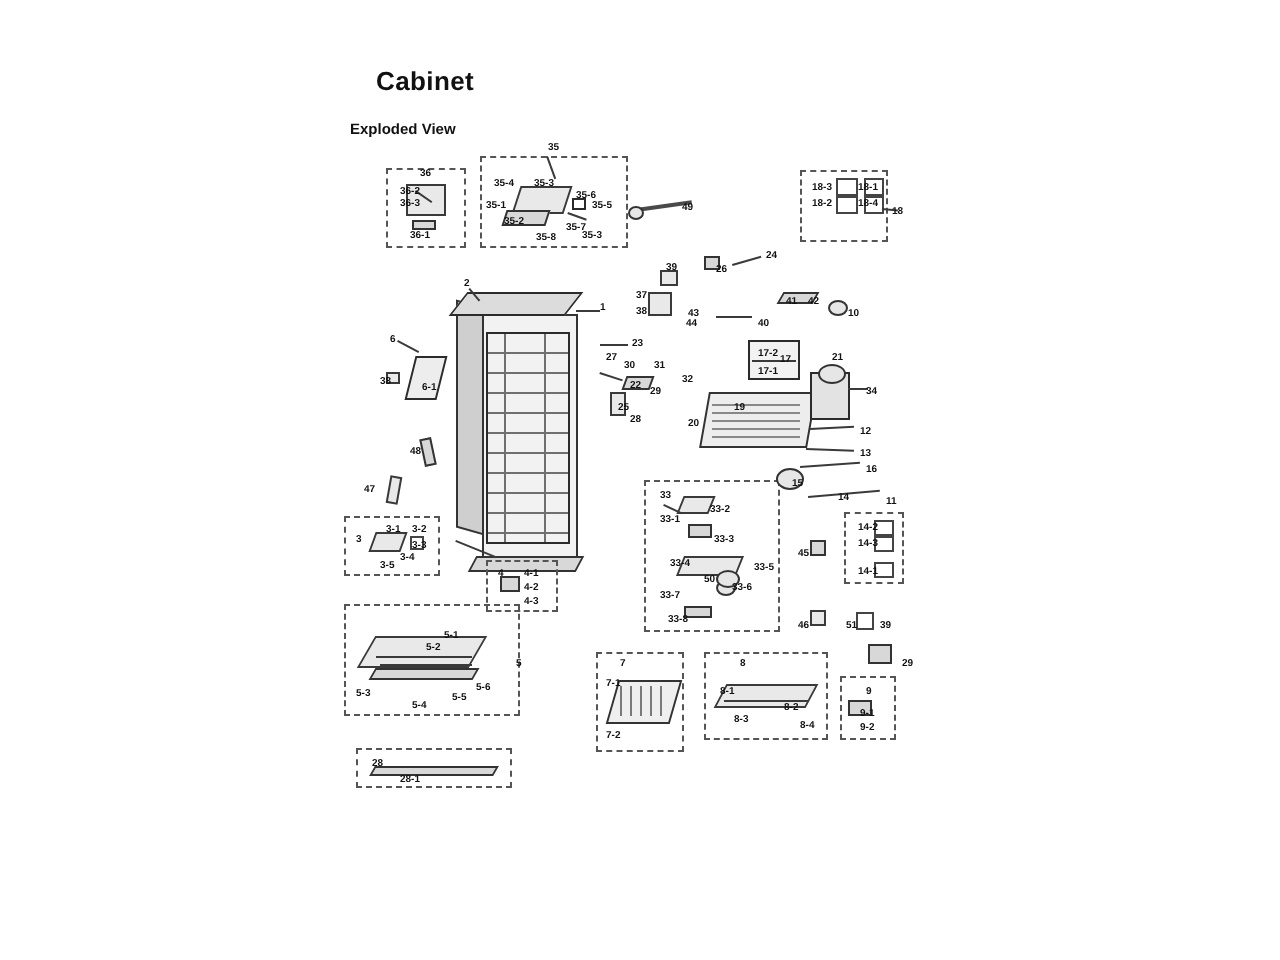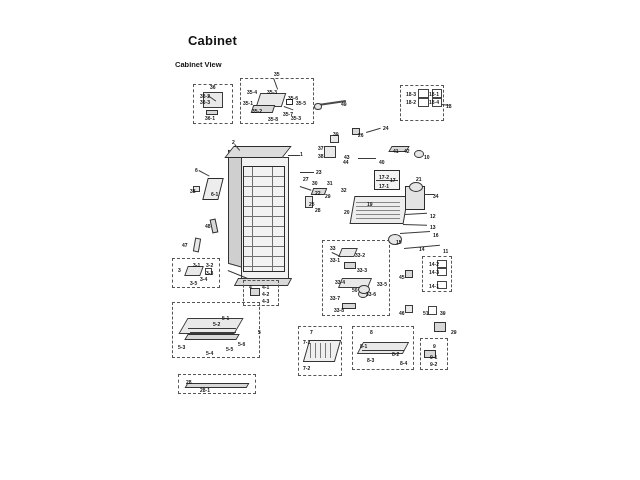--- a/index.html
+++ b/index.html
@@ -36,21 +36,21 @@
   .grillline{position:absolute;height:1px;background:#888;}
   .ellipse{position:absolute;border:1px solid #333;border-radius:50%;background:#e6e6e6;}
   .tinyrect{position:absolute;border:1px solid #444;background:#fff;}
 </style>
 </head>
 <body>
 
 <div id="sheet">
 
   <div class="title">Cabinet</div>
-  <div class="subtitle">Cabinet View</div>
+  <div class="subtitle">Exploded View</div>
 
   <div class="dash" style="left:193px;top:84px;width:40px;height:40px;"></div>
   <div class="fill" style="left:203px;top:92px;width:20px;height:16px;"></div>
   <div class="fill2" style="left:206px;top:110px;width:12px;height:5px;"></div>
   <div class="ln" style="left:208px;top:95px;width:10px;transform:rotate(35deg);"></div>
 
   <div class="dash" style="left:240px;top:78px;width:74px;height:46px;"></div>
   <div class="fill" style="left:258px;top:93px;width:26px;height:14px;transform:skewX(-18deg);"></div>
   <div class="fill2" style="left:252px;top:105px;width:22px;height:8px;transform:skewX(-18deg);"></div>
   <div class="box" style="left:286px;top:99px;width:7px;height:6px;"></div>

